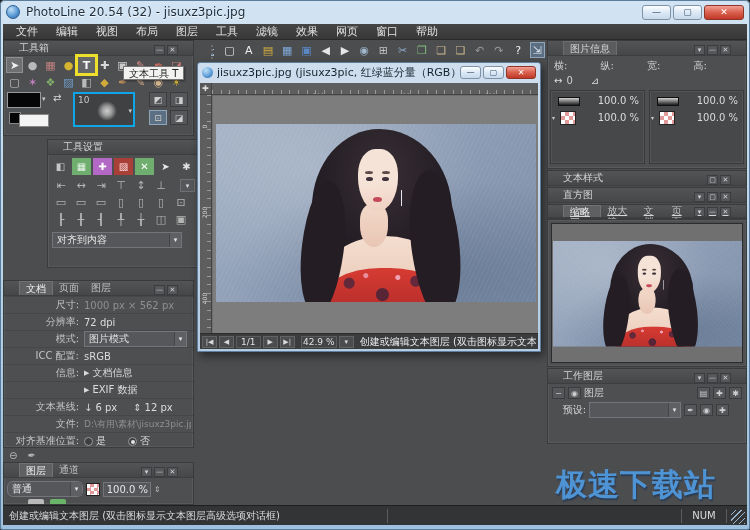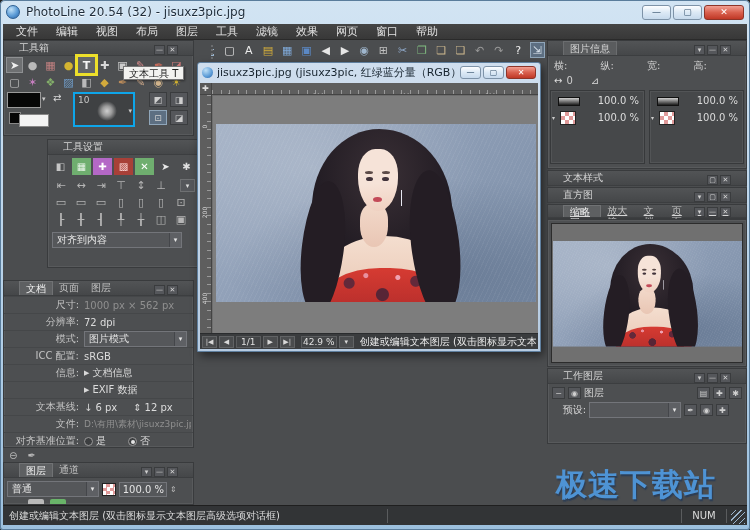--- a/index.html
+++ b/index.html
@@ -402,21 +402,21 @@
       <div class="phead">
         <span class="tab active">图层</span>
           <span class="tab">通道</span>
         <span class="pbtns">
           <span class="pbtn">▾</span>
           <span class="pbtn">—</span>
           <span class="pbtn">✕</span>
         </span>
       </div>
       <div class="body">
-        <div class="dd" style="width:92px;">
+        <div class="dd" style="width:76px;border-radius:6px;">
           <span>普通</span>
           <span class="arr">▾</span>
         </div>
         <div class="checker"></div>
         <div class="opacity-box">100.0 %</div>
         <span class="spinner">⇕</span>
       </div>
       <div class="chips">
         <div class="chip"></div>
         <div class="chip green"></div>

